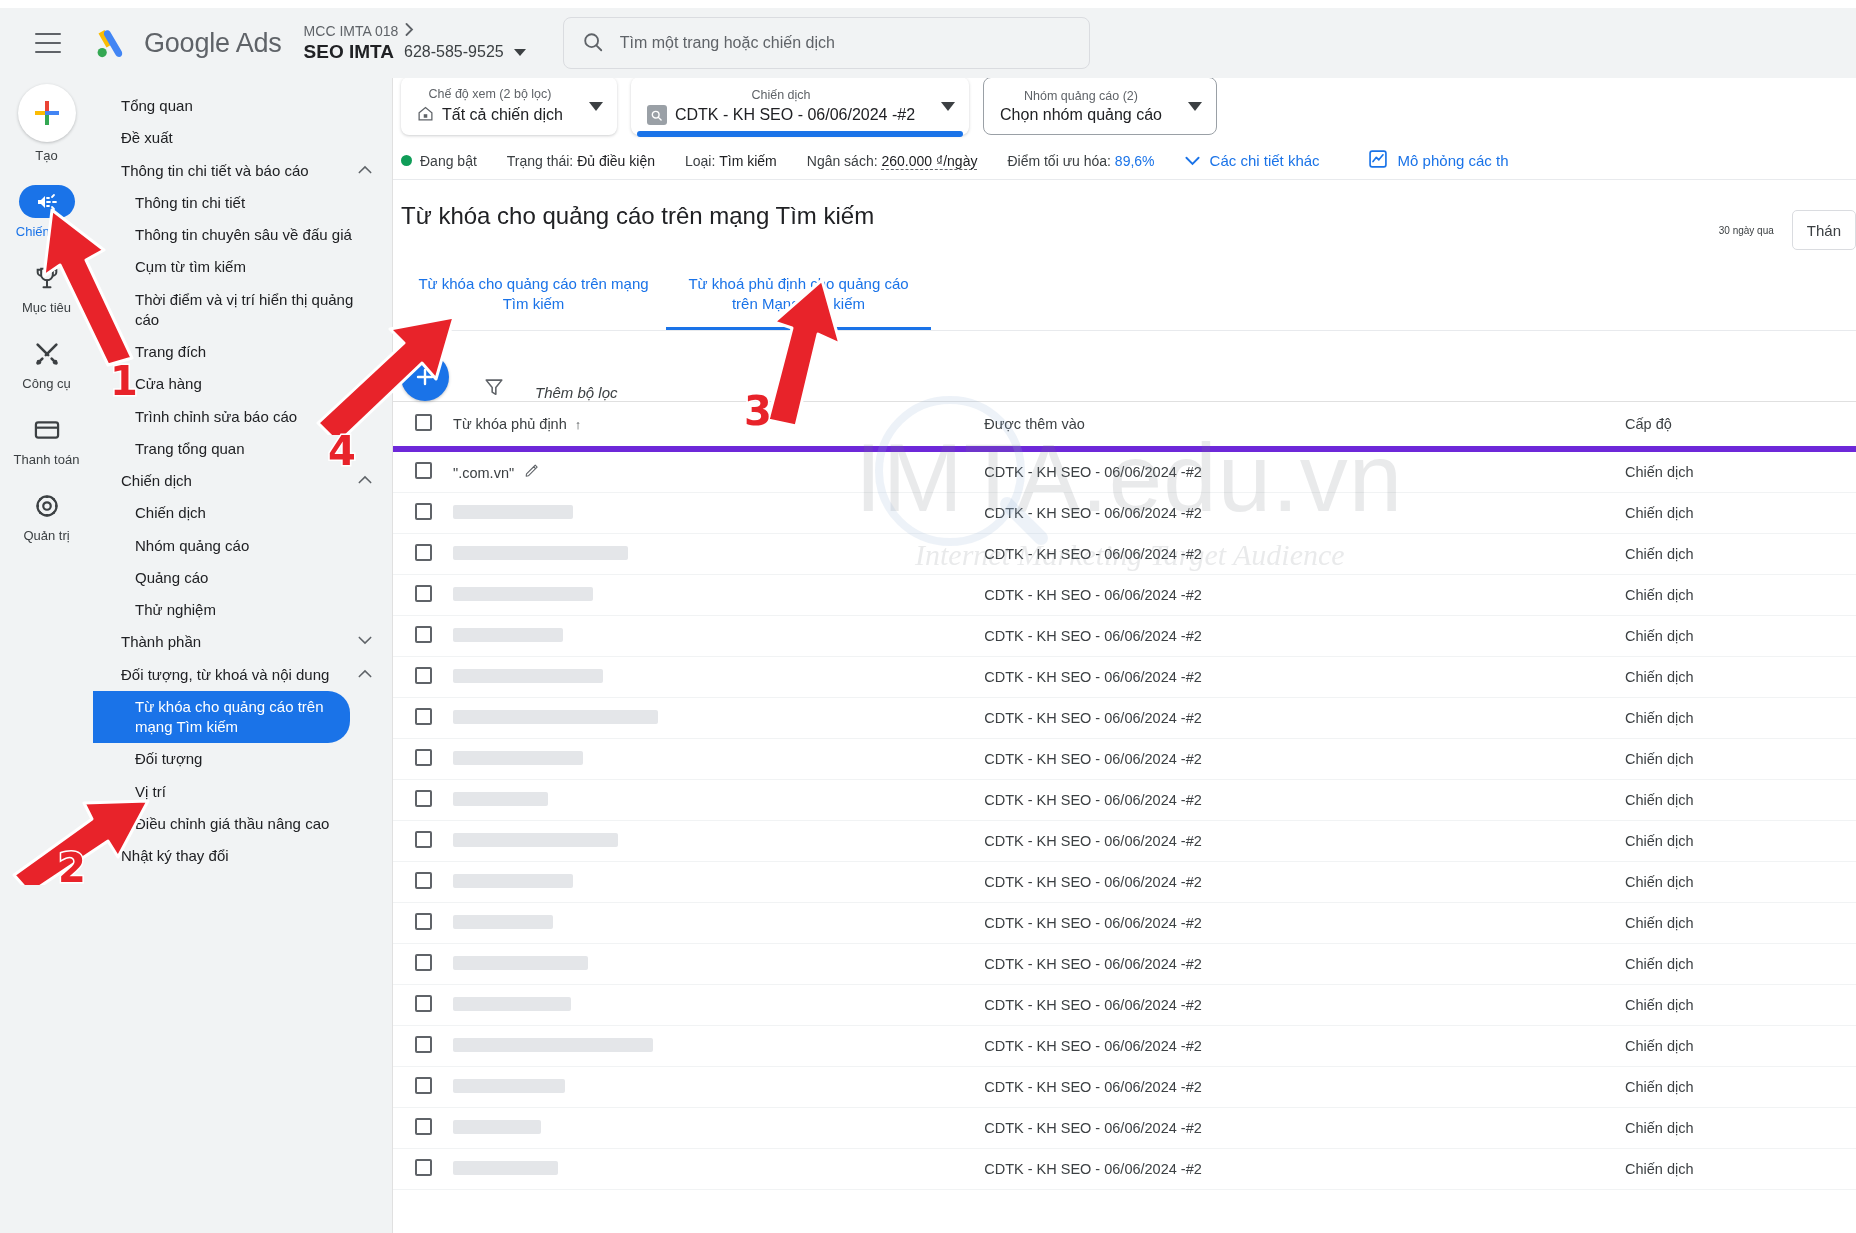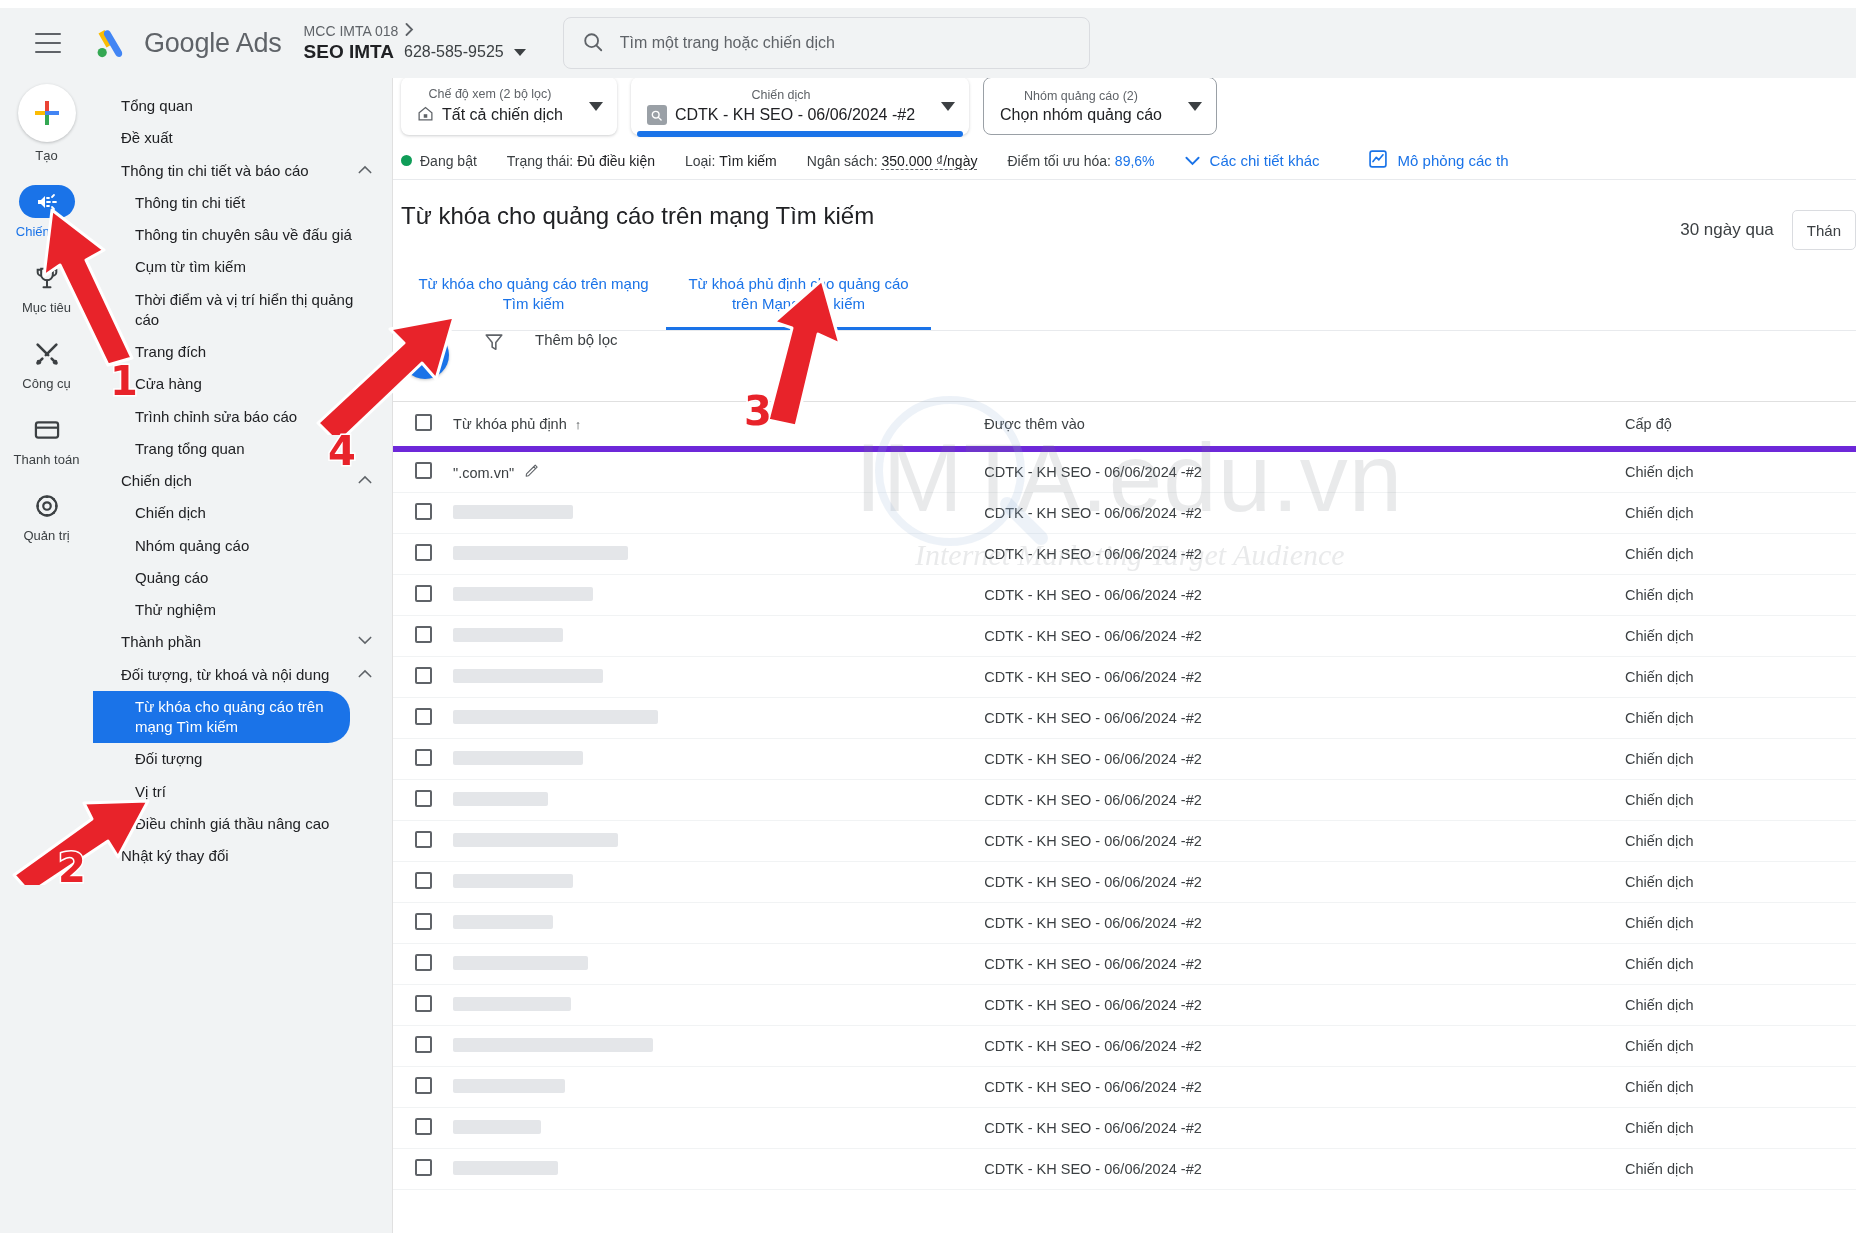--- a/index.html
+++ b/index.html
@@ -85,31 +85,31 @@
   .st-dot { width:11px; height:11px; border-radius:50%; background:#0f9d58; display:inline-block; margin-right:8px; }
   .st-strong { color:#202124; font-weight:500; }
   .dashedu { border-bottom:1.5px dashed #5f6368; }
   .blue { color:#1a73e8; }
   .link-blue { color:#1a73e8; display:flex; align-items:center; gap:10px; cursor:pointer; font-size:15px; }
 
   .pagehead { display:flex; align-items:flex-start; justify-content:space-between;
               padding:22px 0 0 8px; }
   .page-title { font-size:24px; color:#202124; font-weight:400; }
   .daterange { display:flex; align-items:center; gap:18px; margin-top:8px; }
-  .dr-text { font-size:17px; color:#3c4043; }
+  .dr-text { font-size:10px; color:#3c4043; }
   .dr-box { border:1px solid #dadce0; border-radius:5px; height:40px; display:flex;
             align-items:center; padding:0 14px; font-size:15px; color:#3c4043; }
 
   .tabs { display:flex; gap:0; padding-left:8px; margin-top:14px; }
   .tab { width:265px; text-align:center; font-size:15px; color:#1a73e8; line-height:1.3;
          padding:10px 12px 14px; cursor:pointer; }
   .tab.active { border-bottom:3px solid #1a73e8; font-weight:500; }
   .tabs-rule { height:1px; background:#e8eaed; margin-left:8px; }
 
-  .tablebar { height:70px; display:flex; align-items:flex-start; padding-left:8px; gap:0; }
+  .tablebar { height:70px; display:flex; align-items:flex-end; padding-left:8px; gap:0;font-style:italic; }
   .addbtn { width:48px; height:48px; border-radius:50%; background:#1a73e8;
             display:flex; align-items:center; justify-content:center; cursor:pointer;
             box-shadow:0 1px 3px rgba(60,64,67,.3); }
   .filter-ico { margin-left:34px; cursor:pointer; }
   .addfilter { margin-left:30px; font-size:15px; color:#3c4043; cursor:pointer; }
 
   table.grid { width:100%; border-collapse:collapse; table-layout:fixed; }
   table.grid th { font-size:14.5px; font-weight:500; color:#3c4043; text-align:left;
                   padding:12px 0 12px 0; border-bottom:6px solid #6d28d9;
                   border-top:1px solid #e0e0e0; background:#fff; }
@@ -408,21 +408,21 @@
       <div>
         <span>Trạng thái:</span>
         <span class="st-strong">Đủ điều kiện</span>
       </div>
       <div>
         <span>Loại:</span>
         <span class="st-strong">Tìm kiếm</span>
       </div>
       <div>
         <span>Ngân sách:</span>
-        <span class="st-strong dashedu">350.000 ₫/ngày</span>
+        <span class="st-strong dashedu">260.000 ₫/ngày</span>
       </div>
       <div>
         <span>Điểm tối ưu hóa:</span>
         <span class="blue">89,6%</span>
       </div>
       <div class="link-blue">
         <span>
           <svg width="15" height="10" viewBox="0 0 16 10">
               <path d="M1.5 1.5 L8 8 L14.5 1.5" stroke="#1a73e8" stroke-width="2" fill="none" stroke-linecap="round"></path>
             </svg>

